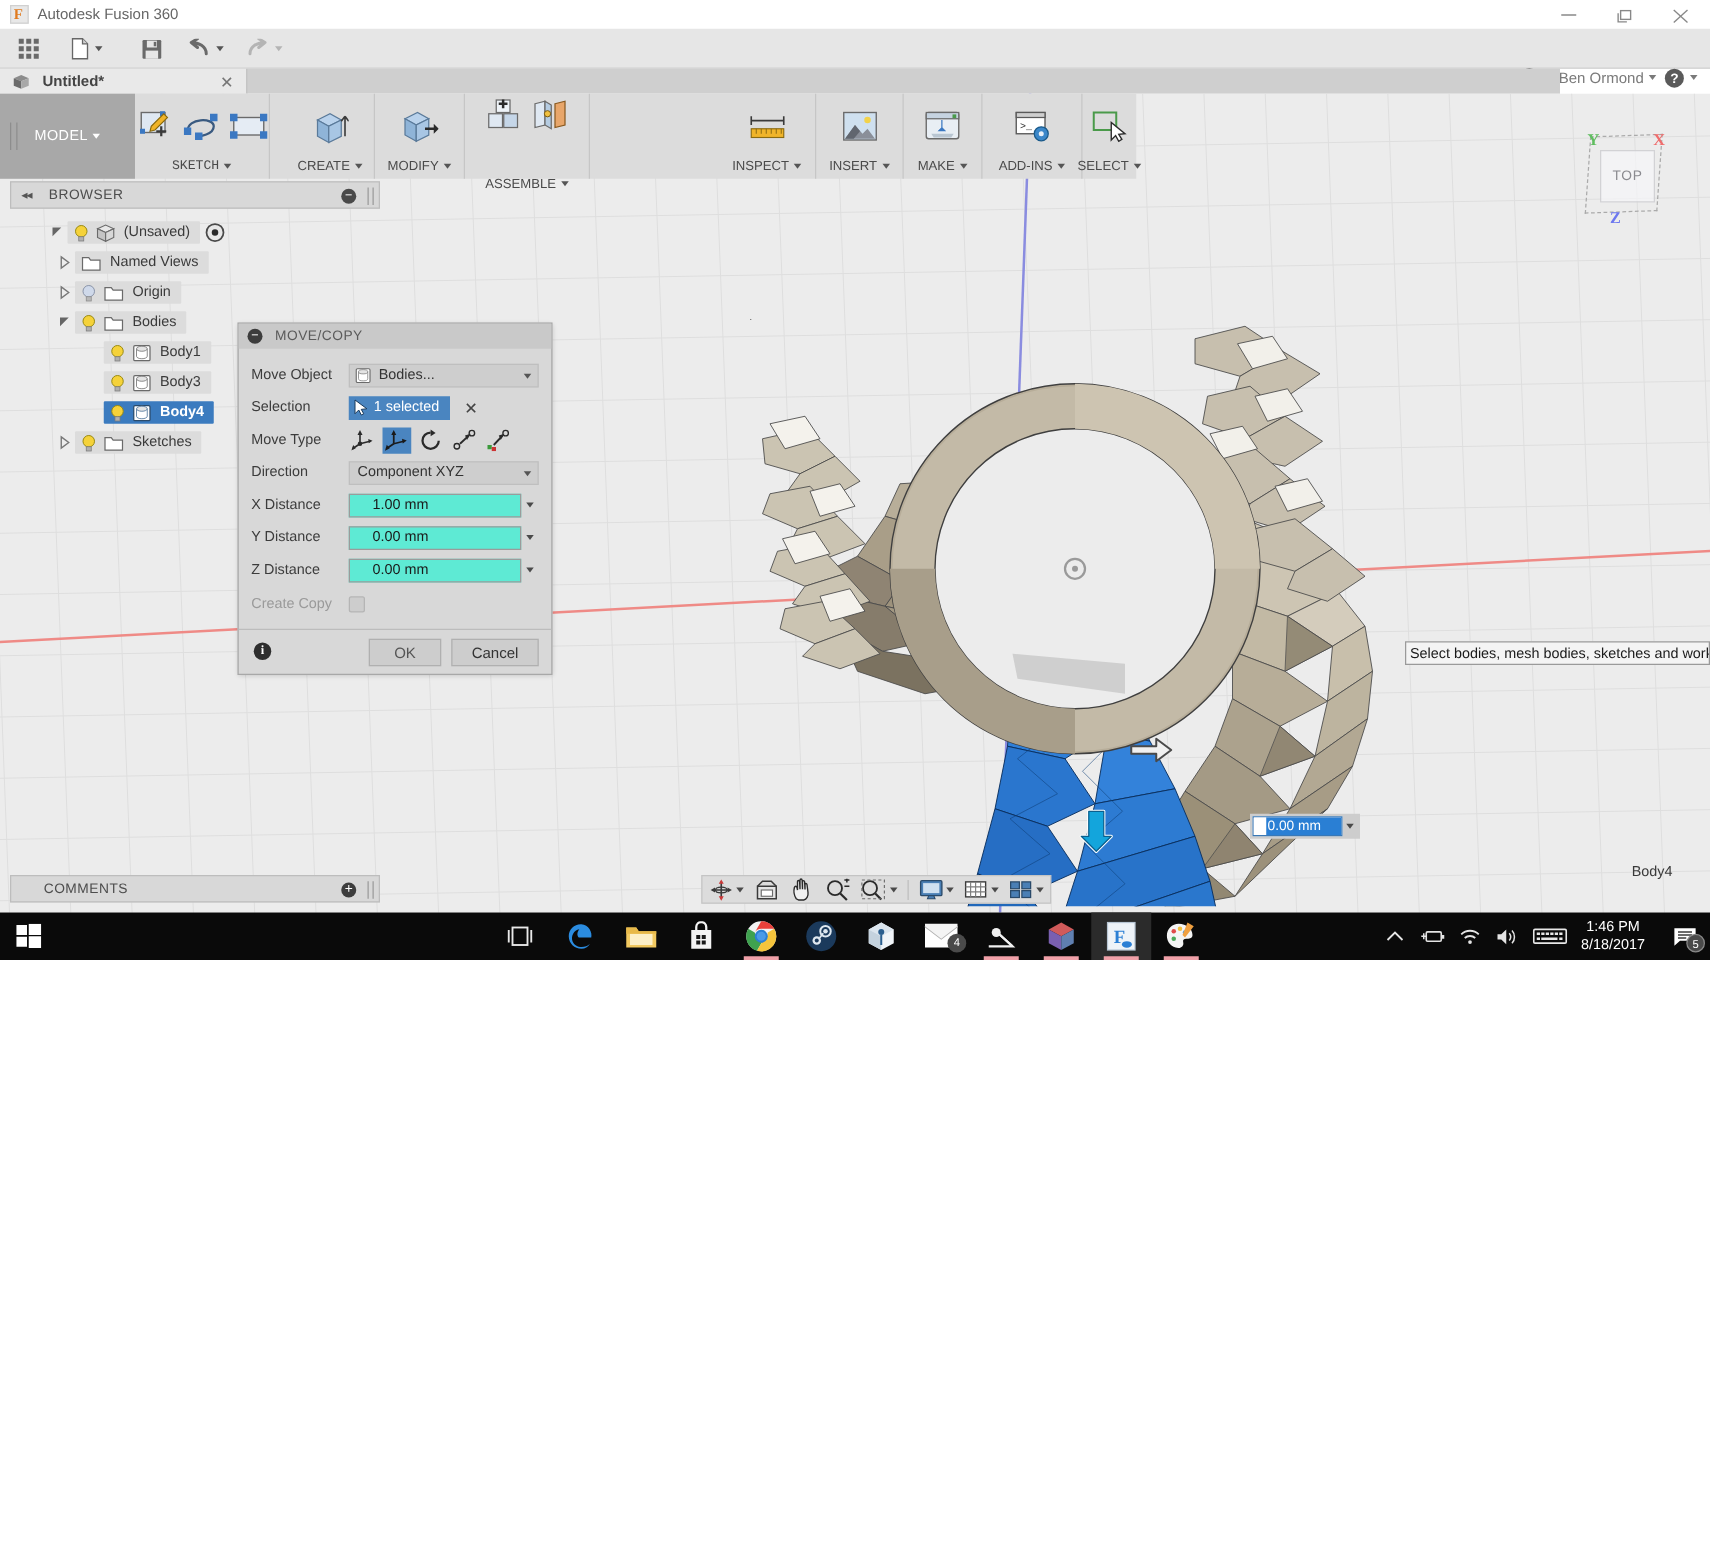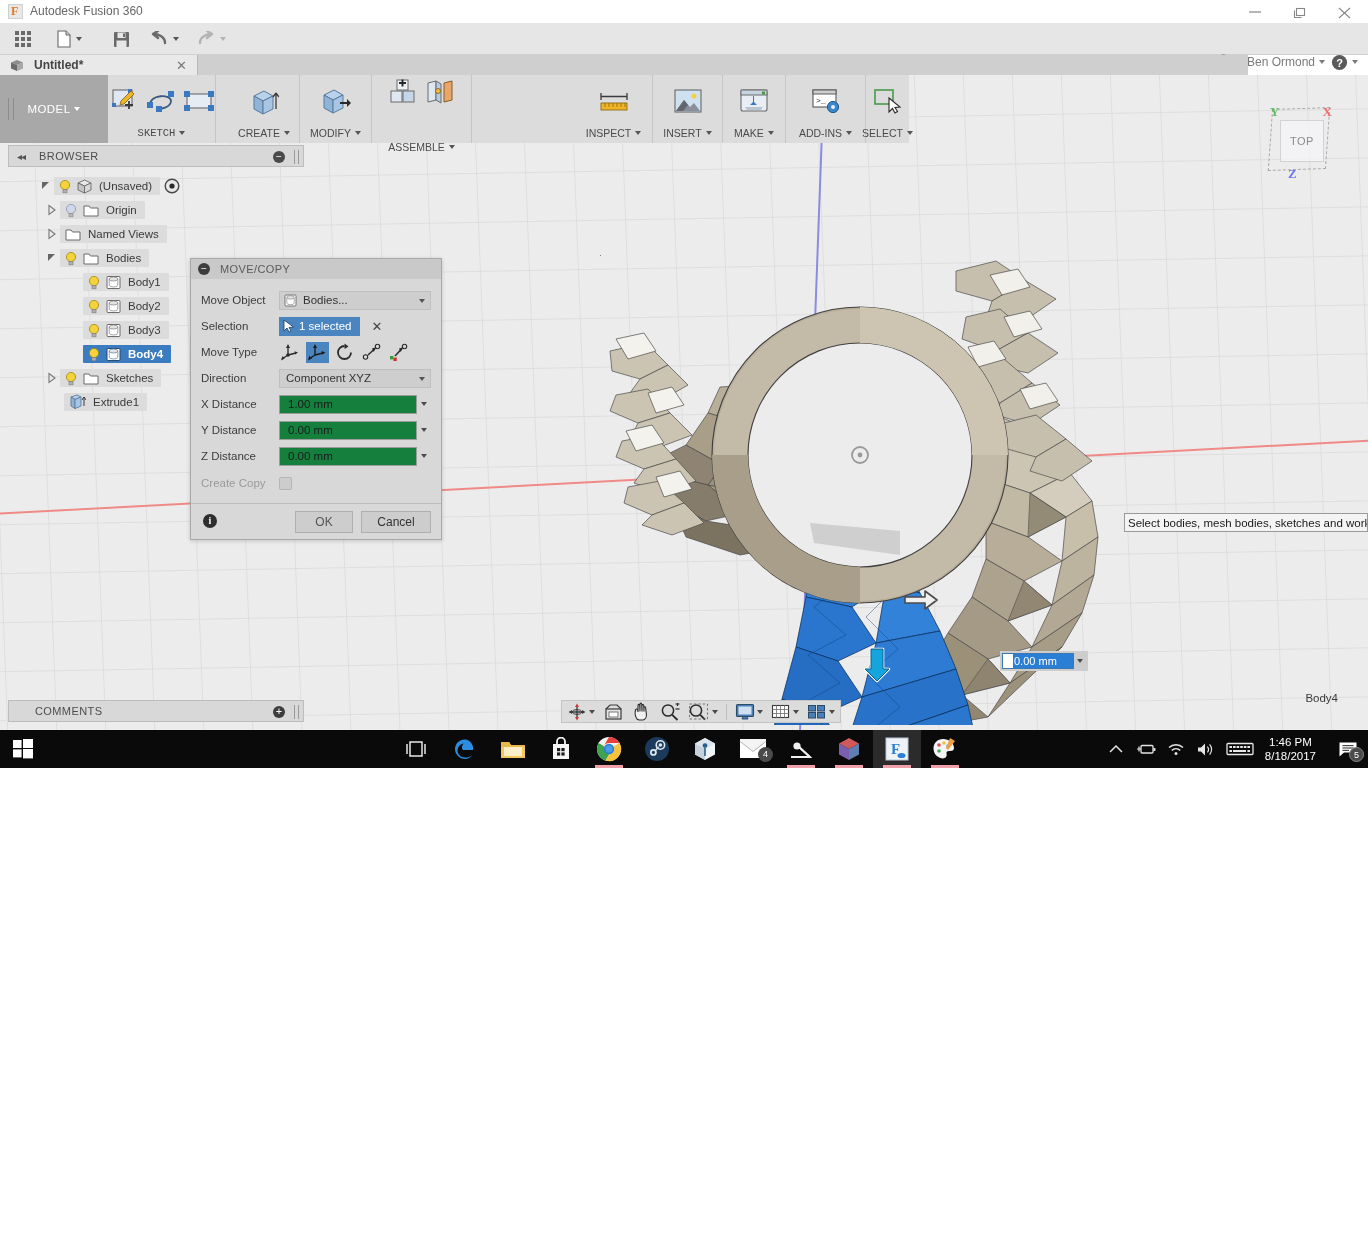--- a/index.html
+++ b/index.html
@@ -131,22 +131,22 @@
   .dropsel .dtext { font-size:11.5px; color:#333; margin-left:6px; }
   .dropsel .dcaret { position:absolute; right:5px; top:7px; }
   .dropsel .micon { width:13px; height:13px; margin-left:4px; }
   .selbtn { height:19px; background:#4a85c0; display:flex; align-items:center; padding:0 9px 0 4px; cursor:default; }
   .selbtn .stext { font-size:11.5px; color:#fff; margin-left:4px; }
   .xclear { margin-left:11px; font-size:13px; color:#444; cursor:default; }
   .mtbtns { display:flex; align-items:center; gap:4px; }
   .mtb { width:23px; height:21px; display:flex; align-items:center; justify-content:center; cursor:default; }
   .mtb.active { background:#4a85c0; }
   .numrow { flex:1; display:flex; align-items:center; }
-  .numin { flex:1; height:19px; background:#15803d; border:1px solid #9b9b9b; font-size:11.5px; color:#1a1a1a;
-      display:flex; align-items:center; padding-left:8px; cursor:text; }
+  .numin { flex:1; height:19px; background:#5eead4; border:1px solid #9b9b9b; font-size:11.5px; color:#1a1a1a;
+      display:flex; align-items:center; padding-left:18px; cursor:text; }
   .numcaret { width:14px; display:flex; align-items:center; justify-content:center; cursor:default; }
   .chk { width:13px; height:13px; background:#cdcdcd; border:1px solid #b5b5b5; border-radius:2px; }
   .dlg-foot { border-top:1px solid #bcbcbc; height:36px; display:flex; align-items:center; position:relative; }
   .dlg-foot .infob { position:absolute; left:12px; top:10px; width:14px; height:14px; border-radius:50%;
       background:#2e2e2e; color:#fff; font-size:10px; font-weight:bold; line-height:14px; text-align:center;
       font-family:"Liberation Serif", serif; }
   .dbtn { height:22px; background:#cdcdcd; border:1px solid #b0b0b0; font-size:12px; color:#555;
       display:flex; align-items:center; justify-content:center; cursor:default; }
   .dbtn.ok { position:absolute; left:104px; width:58px; }
   .dbtn.cancel { position:absolute; left:170px; width:70px; color:#333; }
@@ -729,41 +729,41 @@
           </svg>
       </div>
 
 
       <div class="trow">
         <span class="ind" style="width:38px"></span>
         <svg class="arrow-r" viewBox="0 0 12 12">
           <path d="M3 1.5 L9 6 L3 10.5 Z" fill="none" stroke="#777" stroke-width="1.1"></path>
           </svg>
         <span class="tw">
-          <svg class="bulb" viewBox="0 0 14 15">
-            <circle cx="7" cy="6" r="4.6" fill="#cfd9ea" stroke="#8a94a8" stroke-width=".8"></circle>
-            <rect x="5" y="10.4" width="4" height="3.4" fill="#b8b8b8" stroke="#8a8a8a" stroke-width=".6"></rect>
-            </svg>
           <svg class="folder" viewBox="0 0 16 13">
             <path d="M1 2 H6 L7.5 4 H15 V12 H1 Z" fill="#fff" stroke="#6a6a6a" stroke-width="1"></path>
             </svg>
-          <span class="tlabel">Origin</span>
+          <span class="tlabel">Named Views</span>
         </span>
       </div>
 
       <div class="trow">
         <span class="ind" style="width:38px"></span>
         <svg class="arrow-r" viewBox="0 0 12 12">
           <path d="M3 1.5 L9 6 L3 10.5 Z" fill="none" stroke="#777" stroke-width="1.1"></path>
           </svg>
         <span class="tw">
+          <svg class="bulb" viewBox="0 0 14 15">
+            <circle cx="7" cy="6" r="4.6" fill="#cfd9ea" stroke="#8a94a8" stroke-width=".8"></circle>
+            <rect x="5" y="10.4" width="4" height="3.4" fill="#b8b8b8" stroke="#8a8a8a" stroke-width=".6"></rect>
+            </svg>
           <svg class="folder" viewBox="0 0 16 13">
             <path d="M1 2 H6 L7.5 4 H15 V12 H1 Z" fill="#fff" stroke="#6a6a6a" stroke-width="1"></path>
             </svg>
-          <span class="tlabel">Named Views</span>
+          <span class="tlabel">Origin</span>
         </span>
       </div>
 
       <div class="trow">
         <span class="ind" style="width:38px"></span>
         <svg class="arrow-r" viewBox="0 0 12 12">
           <path d="M2 2 L9 2 L2 9 Z" fill="#666"></path>
           </svg>
         <span class="tw">
           <svg class="bulb" viewBox="0 0 14 15">
@@ -797,35 +797,20 @@
         <span class="tw">
           <svg class="bulb" viewBox="0 0 14 15">
             <circle cx="7" cy="6" r="4.6" fill="#f5d23a" stroke="#9a8a10" stroke-width=".8"></circle>
             <rect x="5" y="10.4" width="4" height="3.4" fill="#b0b0b0" stroke="#7a7a7a" stroke-width=".6"></rect>
             </svg>
           <svg class="bodyicon" viewBox="0 0 15 15">
             <rect x="1" y="1.5" width="13" height="12" rx="1" fill="#fff" stroke="#6a6a6a" stroke-width="1"></rect>
             <ellipse cx="7.5" cy="4" rx="4.3" ry="2" fill="#e4e4e4" stroke="#8a8a8a" stroke-width=".8"></ellipse>
             <path d="M3.2 4 V10 A4.3 2 0 0 0 11.8 10 V4" fill="none" stroke="#8a8a8a" stroke-width=".8"></path>
             </svg>
-          <span class="tlabel">Body2</span>
-        </span>
-      </div>
-      <div class="trow">
-        <span class="ind" style="width:75px"></span>
-        <span class="tw">
-          <svg class="bulb" viewBox="0 0 14 15">
-            <circle cx="7" cy="6" r="4.6" fill="#f5d23a" stroke="#9a8a10" stroke-width=".8"></circle>
-            <rect x="5" y="10.4" width="4" height="3.4" fill="#b0b0b0" stroke="#7a7a7a" stroke-width=".6"></rect>
-            </svg>
-          <svg class="bodyicon" viewBox="0 0 15 15">
-            <rect x="1" y="1.5" width="13" height="12" rx="1" fill="#fff" stroke="#6a6a6a" stroke-width="1"></rect>
-            <ellipse cx="7.5" cy="4" rx="4.3" ry="2" fill="#e4e4e4" stroke="#8a8a8a" stroke-width=".8"></ellipse>
-            <path d="M3.2 4 V10 A4.3 2 0 0 0 11.8 10 V4" fill="none" stroke="#8a8a8a" stroke-width=".8"></path>
-            </svg>
           <span class="tlabel">Body3</span>
         </span>
       </div>
       <div class="trow sel">
         <span class="ind" style="width:75px"></span>
         <span class="tw">
           <svg class="bulb" viewBox="0 0 14 15">
             <circle cx="7" cy="6" r="4.6" fill="#f5d23a" stroke="#9a8a10" stroke-width=".8"></circle>
             <rect x="5" y="10.4" width="4" height="3.4" fill="#b0b0b0" stroke="#7a7a7a" stroke-width=".6"></rect>
             </svg>
@@ -848,32 +833,20 @@
             <circle cx="7" cy="6" r="4.6" fill="#f5d23a" stroke="#9a8a10" stroke-width=".8"></circle>
             <rect x="5" y="10.4" width="4" height="3.4" fill="#b0b0b0" stroke="#7a7a7a" stroke-width=".6"></rect>
             </svg>
           <svg class="folder" viewBox="0 0 16 13">
             <path d="M1 2 H6 L7.5 4 H15 V12 H1 Z" fill="#fff" stroke="#6a6a6a" stroke-width="1"></path>
             </svg>
           <span class="tlabel">Sketches</span>
         </span>
       </div>
 
-      <div class="trow">
-        <span class="ind" style="width:56px"></span>
-        <span class="tw">
-          <svg class="bodyicon" style="width:17px;height:16px" viewBox="0 0 17 16">
-            <path d="M2 3 L8 1 L12 3 L6 5.5 Z" fill="#b9d2ec" stroke="#5a7a9a" stroke-width=".9"></path>
-            <path d="M2 3 V12 L6 14.5 V5.5 Z" fill="#8fb4d8" stroke="#5a7a9a" stroke-width=".9"></path>
-            <path d="M12 3 V12 L6 14.5 V5.5 Z" fill="#a8c6e4" stroke="#5a7a9a" stroke-width=".9"></path>
-            <path d="M15 12 V3 M15 3 L13 6 M15 3 L17 6" stroke="#3a3a3a" stroke-width="1" fill="none"></path>
-            </svg>
-          <span class="tlabel">Extrude1</span>
-        </span>
-      </div>
     </div>
   </div>
 
   <div class="dialog">
     <div class="dlg-head">
       <span class="dmin">−</span>
       <span class="dtitle">MOVE/COPY</span>
     </div>
     <div class="dlg-body">
 

